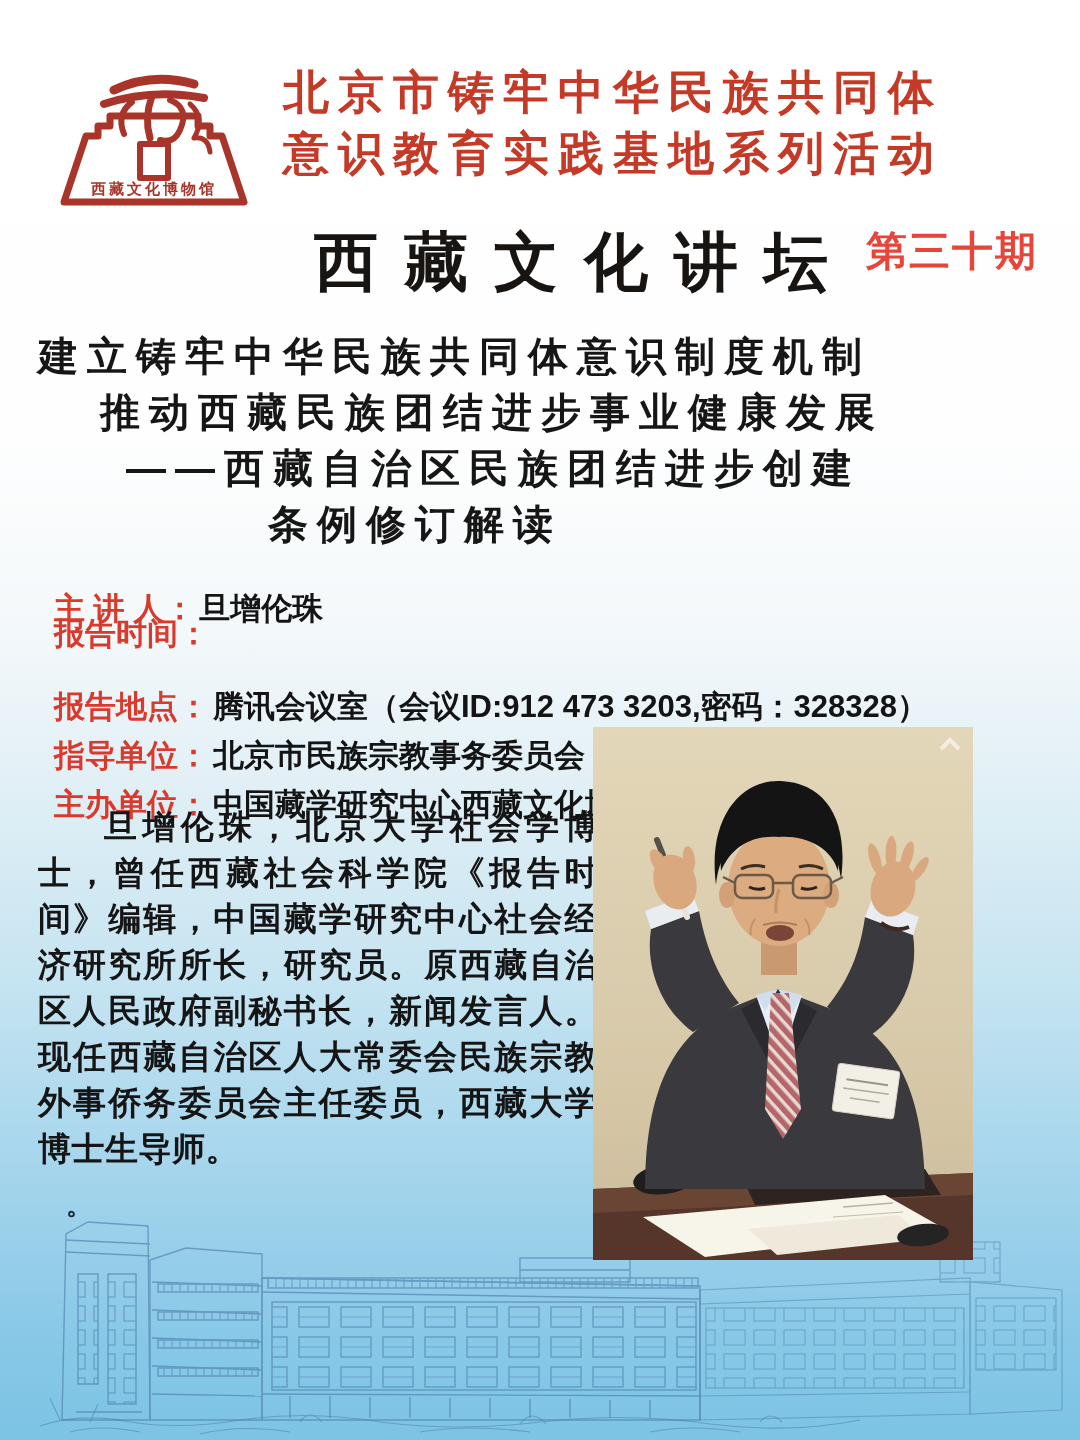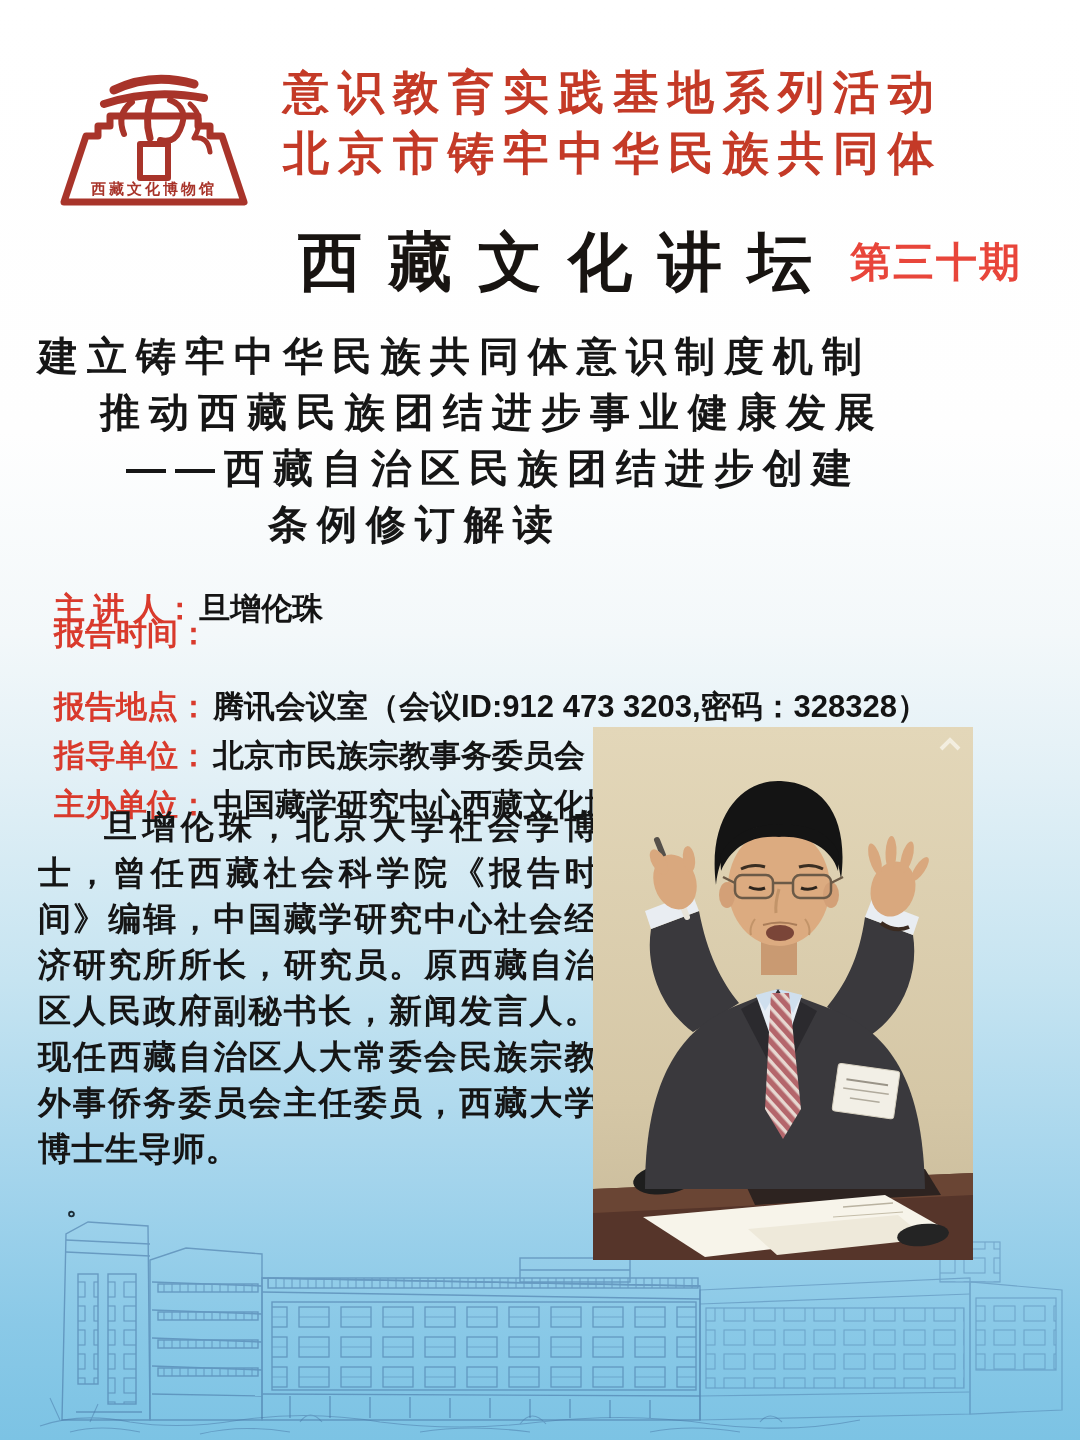--- a/index.html
+++ b/index.html
@@ -10,21 +10,21 @@
   }
   
   .logo{position:absolute;left:48px;top:70px;width:218px;height:140px;}
   
   .slogan{
     position:absolute;left:283px;top:62px;
     font-family:"DejaVu Serif","Liberation Serif",serif;
     font-weight:bold;color:#c43a27;font-size:46px;line-height:61px;letter-spacing:9px;white-space:nowrap;
   }
   
-  .title-row{position:absolute;left:0;top:222px;width:944px;display:flex;align-items:center;white-space:nowrap;}
+  .title-row{position:absolute;left:16px;top:222px;width:944px;display:flex;align-items:flex-start;white-space:nowrap;}
   .title-main{
     margin-left:298px;font-family:"DejaVu Serif","Liberation Serif",serif;
     font-weight:bold;color:#181411;font-size:64px;letter-spacing:26px;line-height:80px;
   }
   .title-issue{
     font-weight:900;color:#e8453a;font-size:41px;letter-spacing:2px;line-height:58px;margin-left:12px;
   }
   
   .headline{
     position:absolute;left:38px;top:328px;width:1012px;
@@ -140,22 +140,22 @@
       <path d="M142,34 q16,14 4,34 q14,-2 16,14" stroke-width="5"></path>
 
       <path d="M16,132 L38,66 L50,66 L50,56 L62,56 L62,46 L150,46 L150,56 L162,56 L162,66 L174,66 L196,132 Z" stroke-width="7"></path>
 
       <rect x="92" y="74" width="28" height="34" stroke-width="6"></rect>
     </g>
     <text x="106" y="124" text-anchor="middle" font-size="15" letter-spacing="3" fill="#a8342a" font-family="DejaVu Serif, Liberation Serif, serif" font-weight="bold">西藏文化博物馆</text>
   </svg>
 
   <div class="slogan">
+    <div>北京市铸牢中华民族共同体</div>
     <div>意识教育实践基地系列活动</div>
-    <div>北京市铸牢中华民族共同体</div>
   </div>
 
   <div class="title-row">
     <span class="title-main">西藏文化讲坛</span>
     <span class="title-issue">第三十期</span>
   </div>
 
   <div class="headline">
     <div class="l1">建立铸牢中华民族共同体意识制度机制</div>
     <div class="l2">推动西藏民族团结进步事业健康发展</div>

